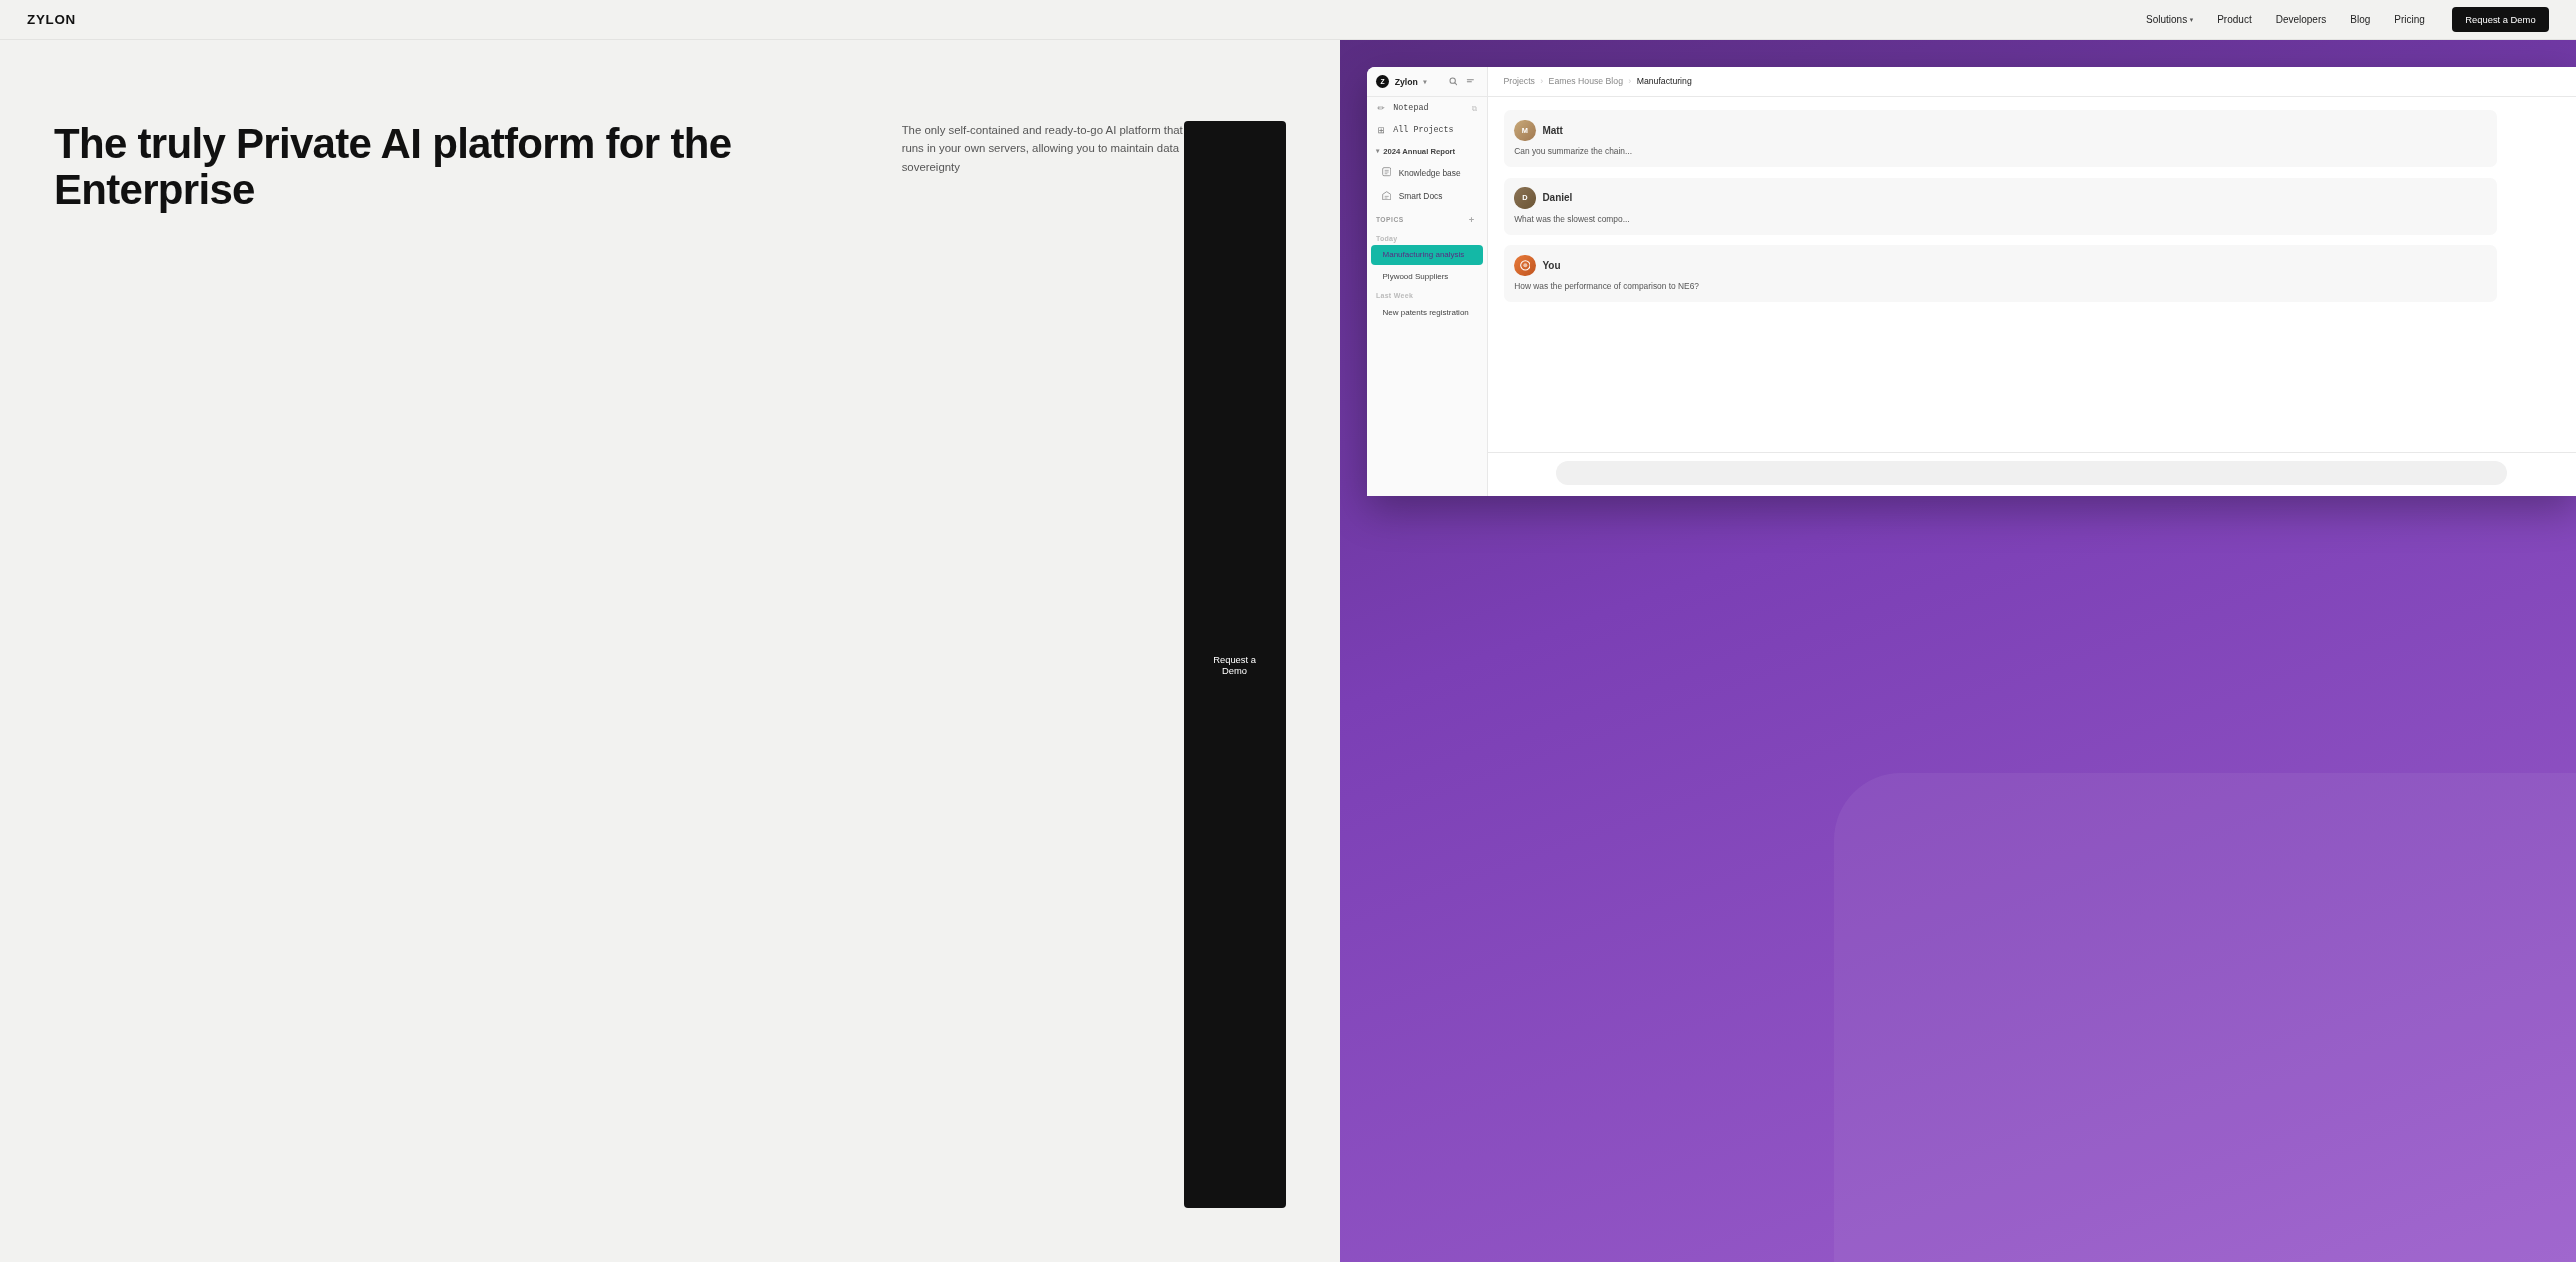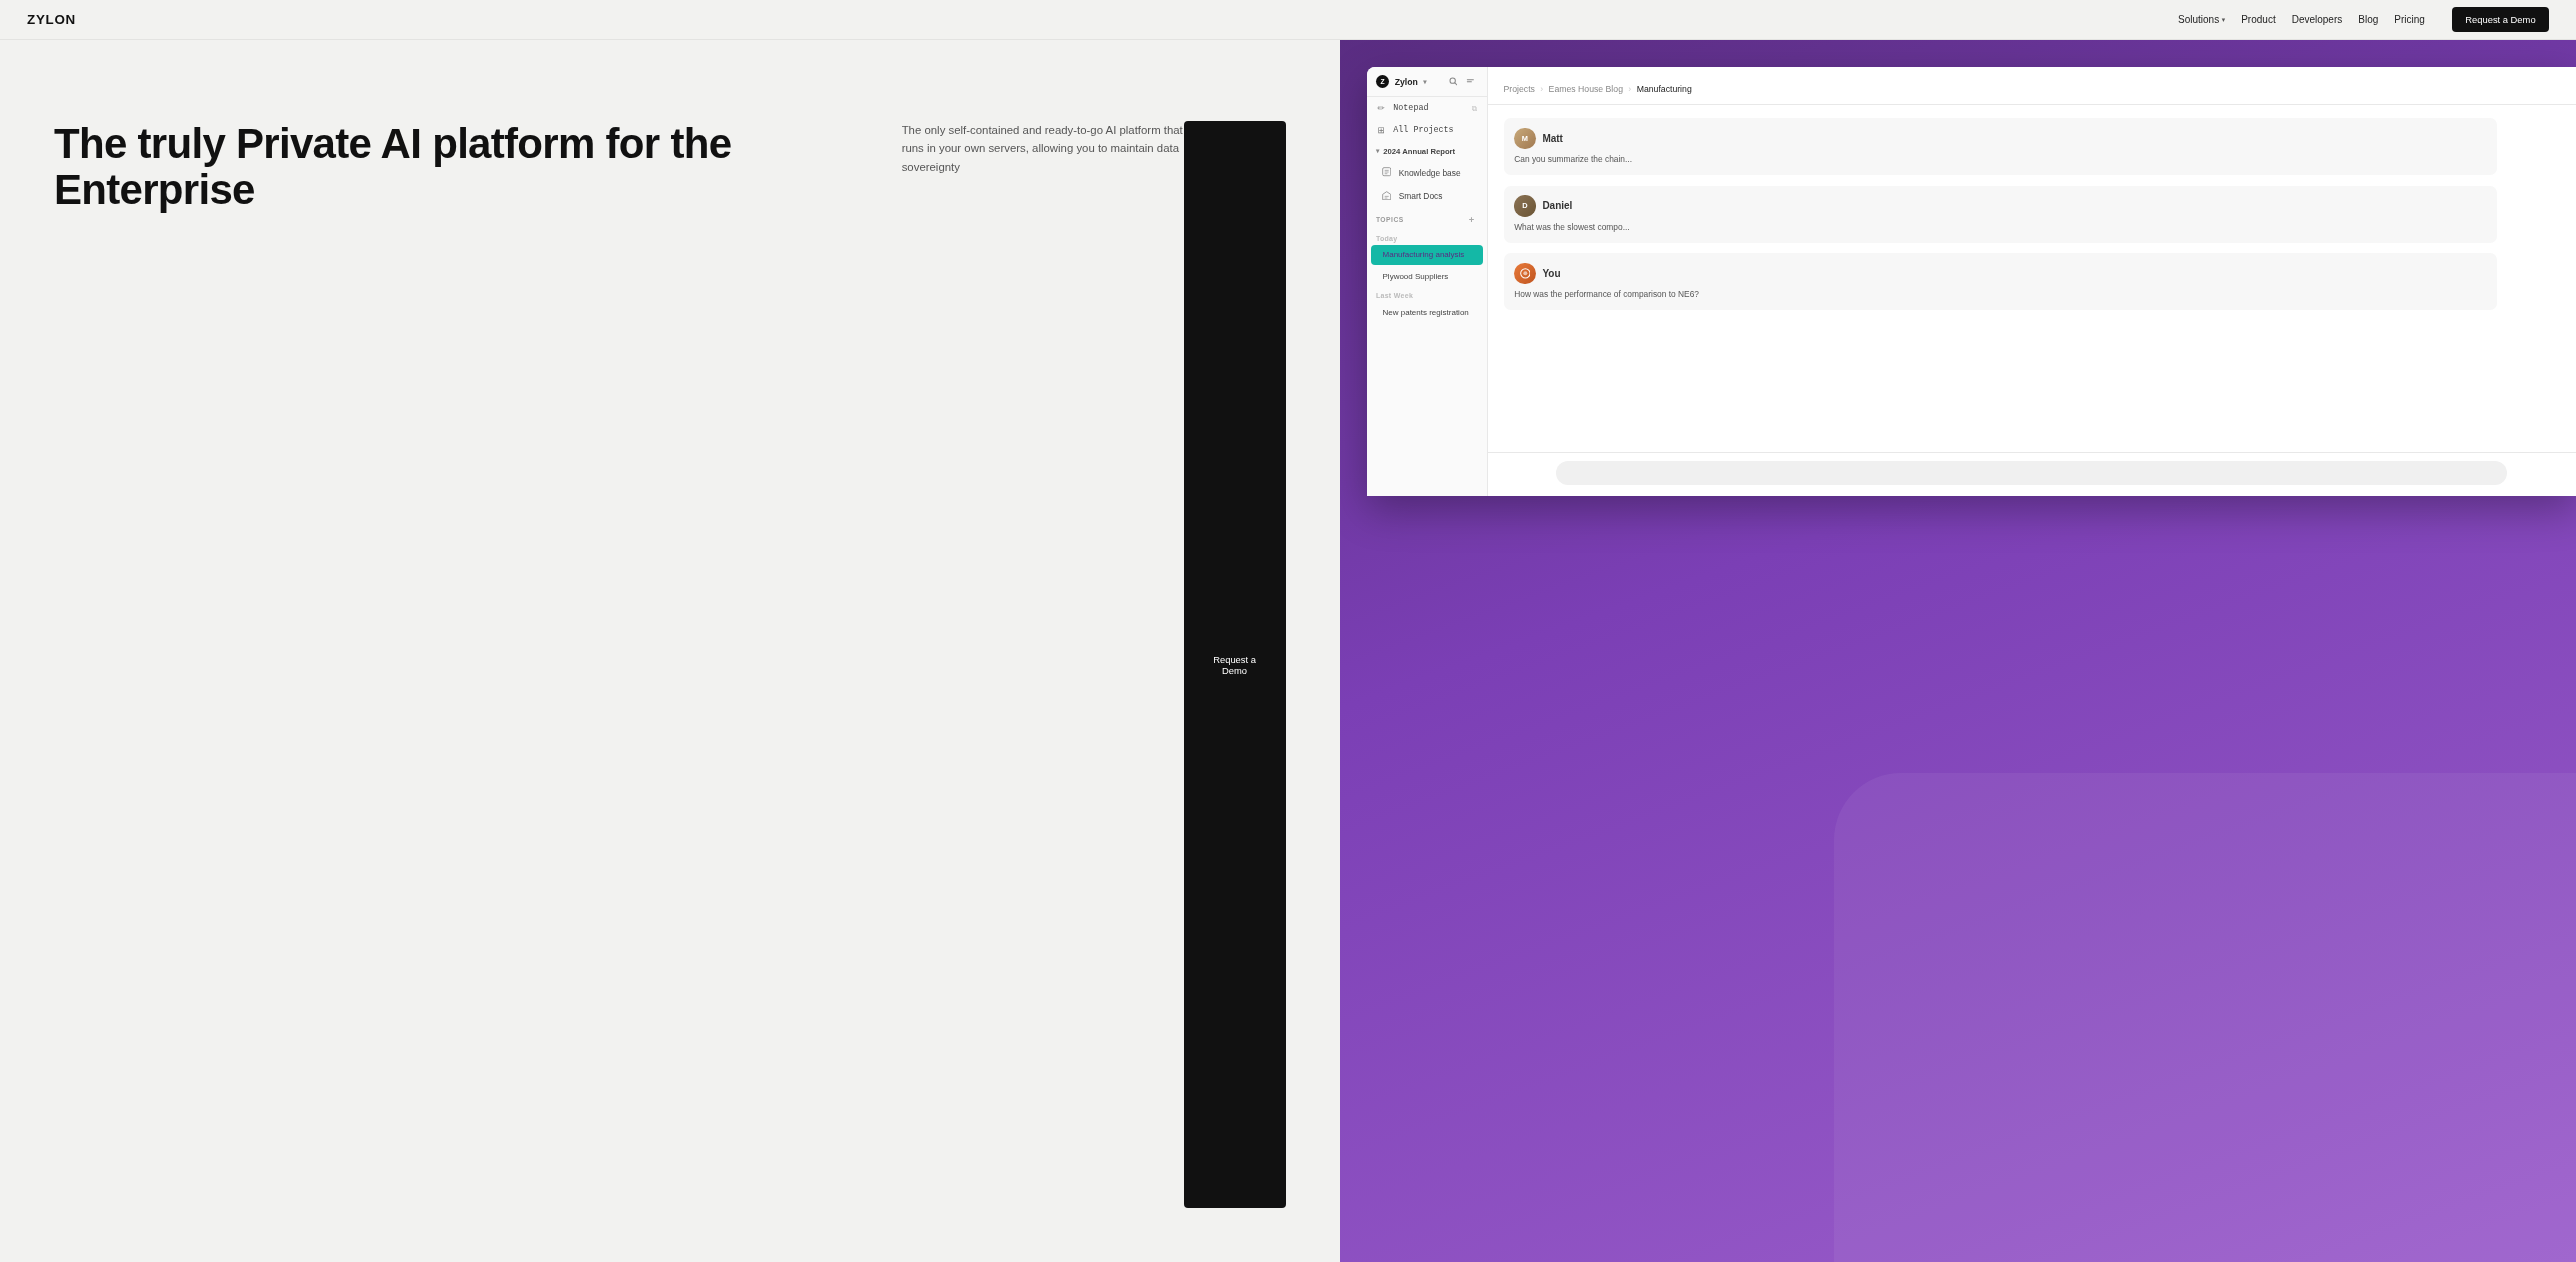--- a/index.html
+++ b/index.html
@@ -25,21 +25,21 @@
     .nav-logo {
       font-size: 13.4px;
       font-weight: 700;
       letter-spacing: 0.7px;
       color: #111;
       margin-right: auto;
     }
     .nav-links {
       display: flex;
       align-items: center;
-      gap: 16px;
+      gap: 24px;
       margin-right: 27px;
     }
     .nav-link {
       font-size: 10px;
       color: #222;
       cursor: pointer;
       display: flex;
       align-items: center;
       gap: 2.7px;
       text-decoration: none;
@@ -262,21 +262,20 @@
 
     
     .breadcrumb-bar {
       display: flex;
       align-items: center;
       gap: 5.4px;
       padding: 9.4px 16px;
       border-bottom: 0.7px solid #e8e8e8;
       font-size: 8.7px;
       color: #888;
-      margin-top: 8px;
     }
     .breadcrumb-item { color: #888; cursor: pointer; }
     .breadcrumb-sep { color: #ccc; }
     .breadcrumb-item.current { color: #222; font-weight: 500; }
 
     
     .chat-area {
       flex: 1;
       padding: 13.4px 16px;
       overflow-y: auto;

